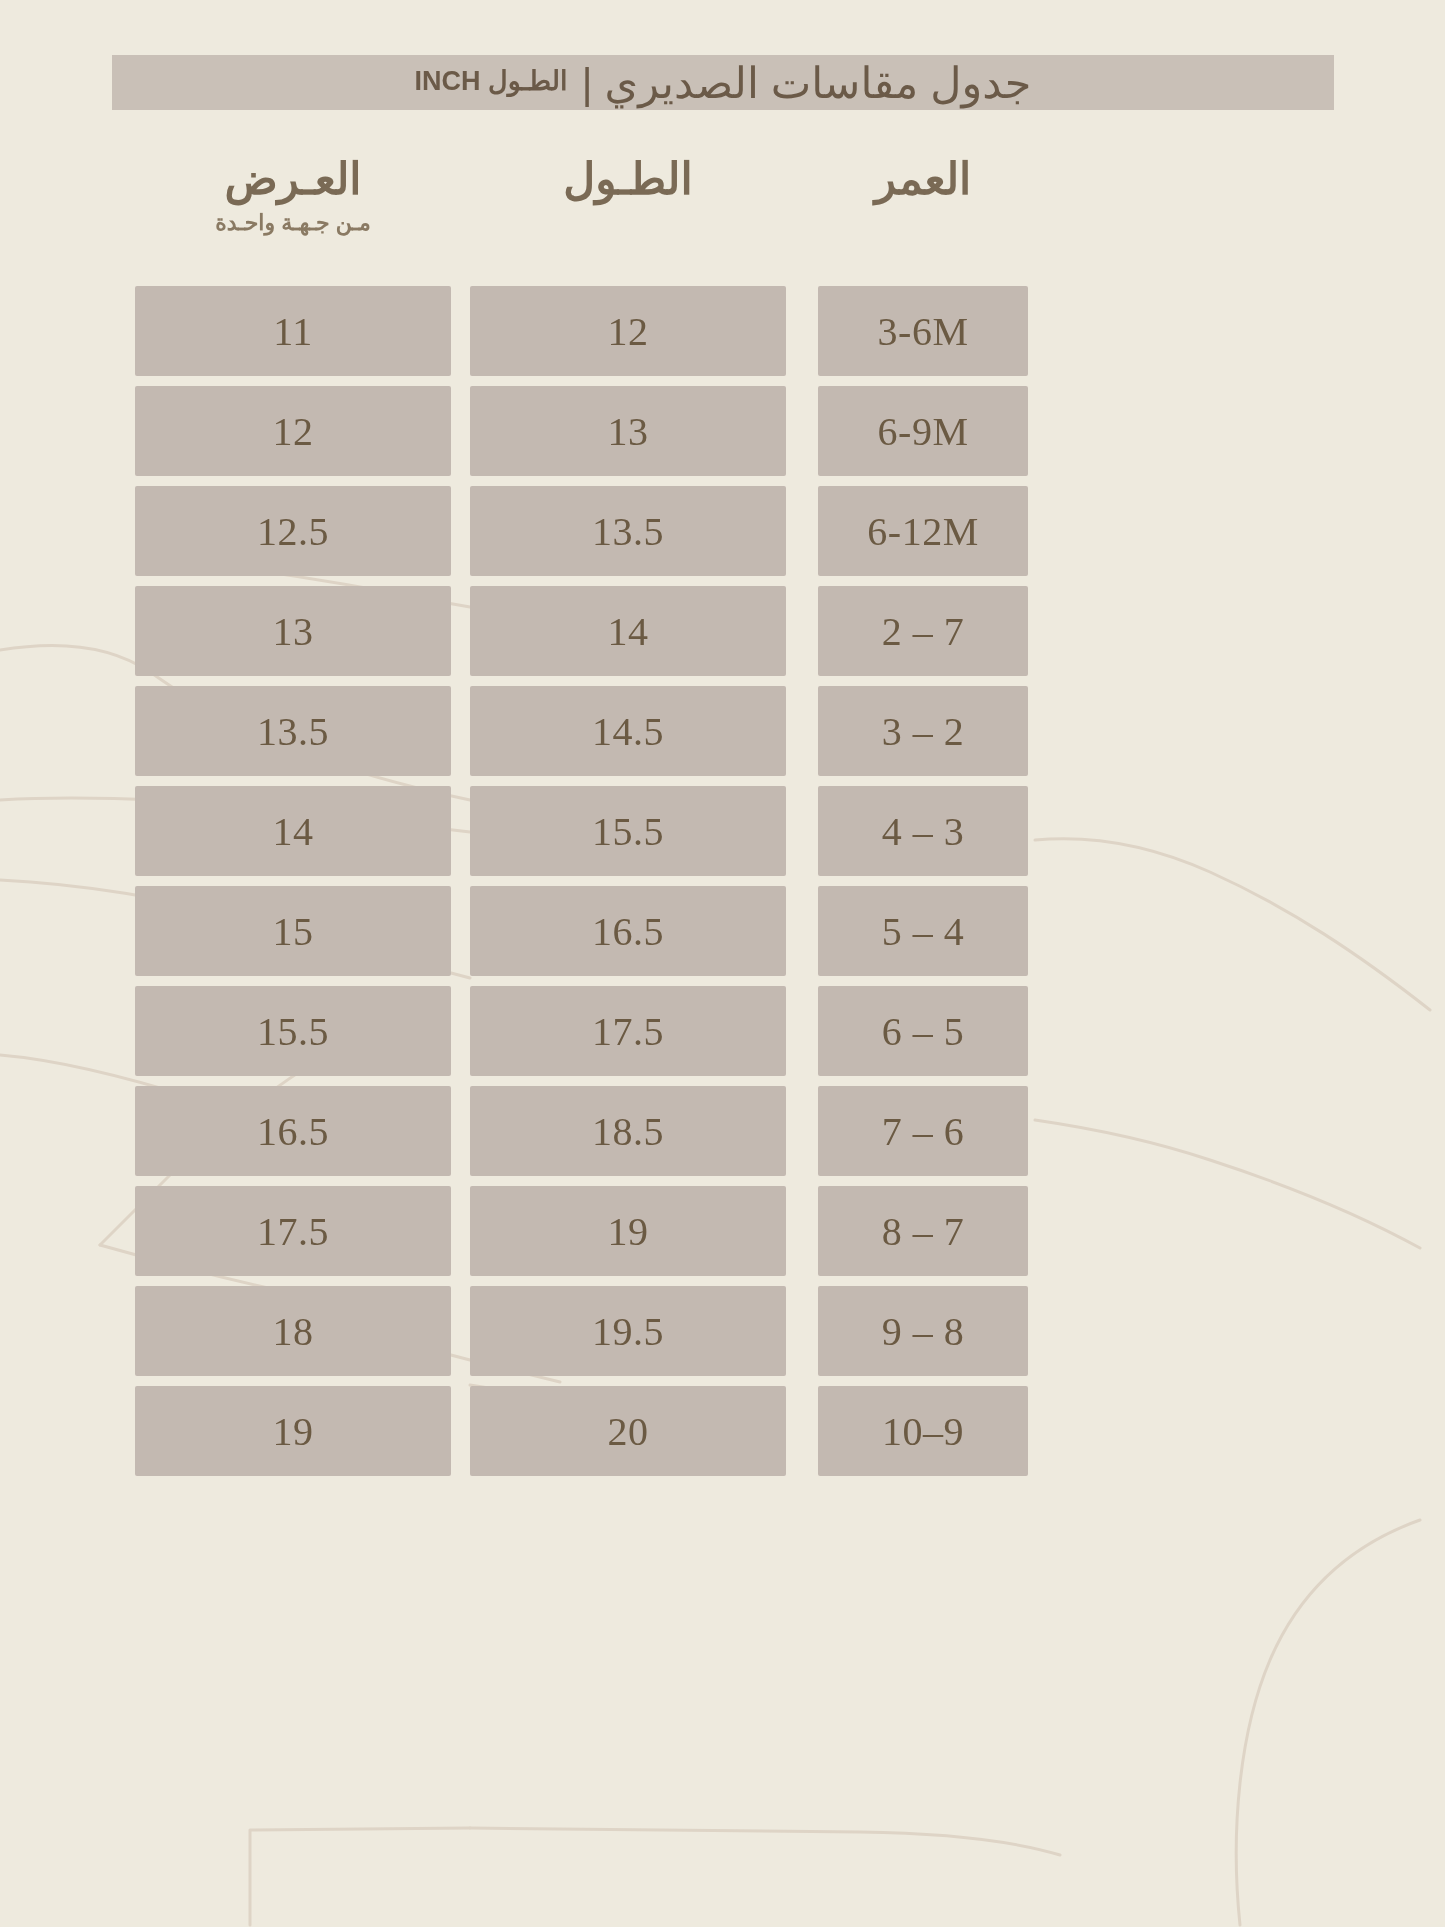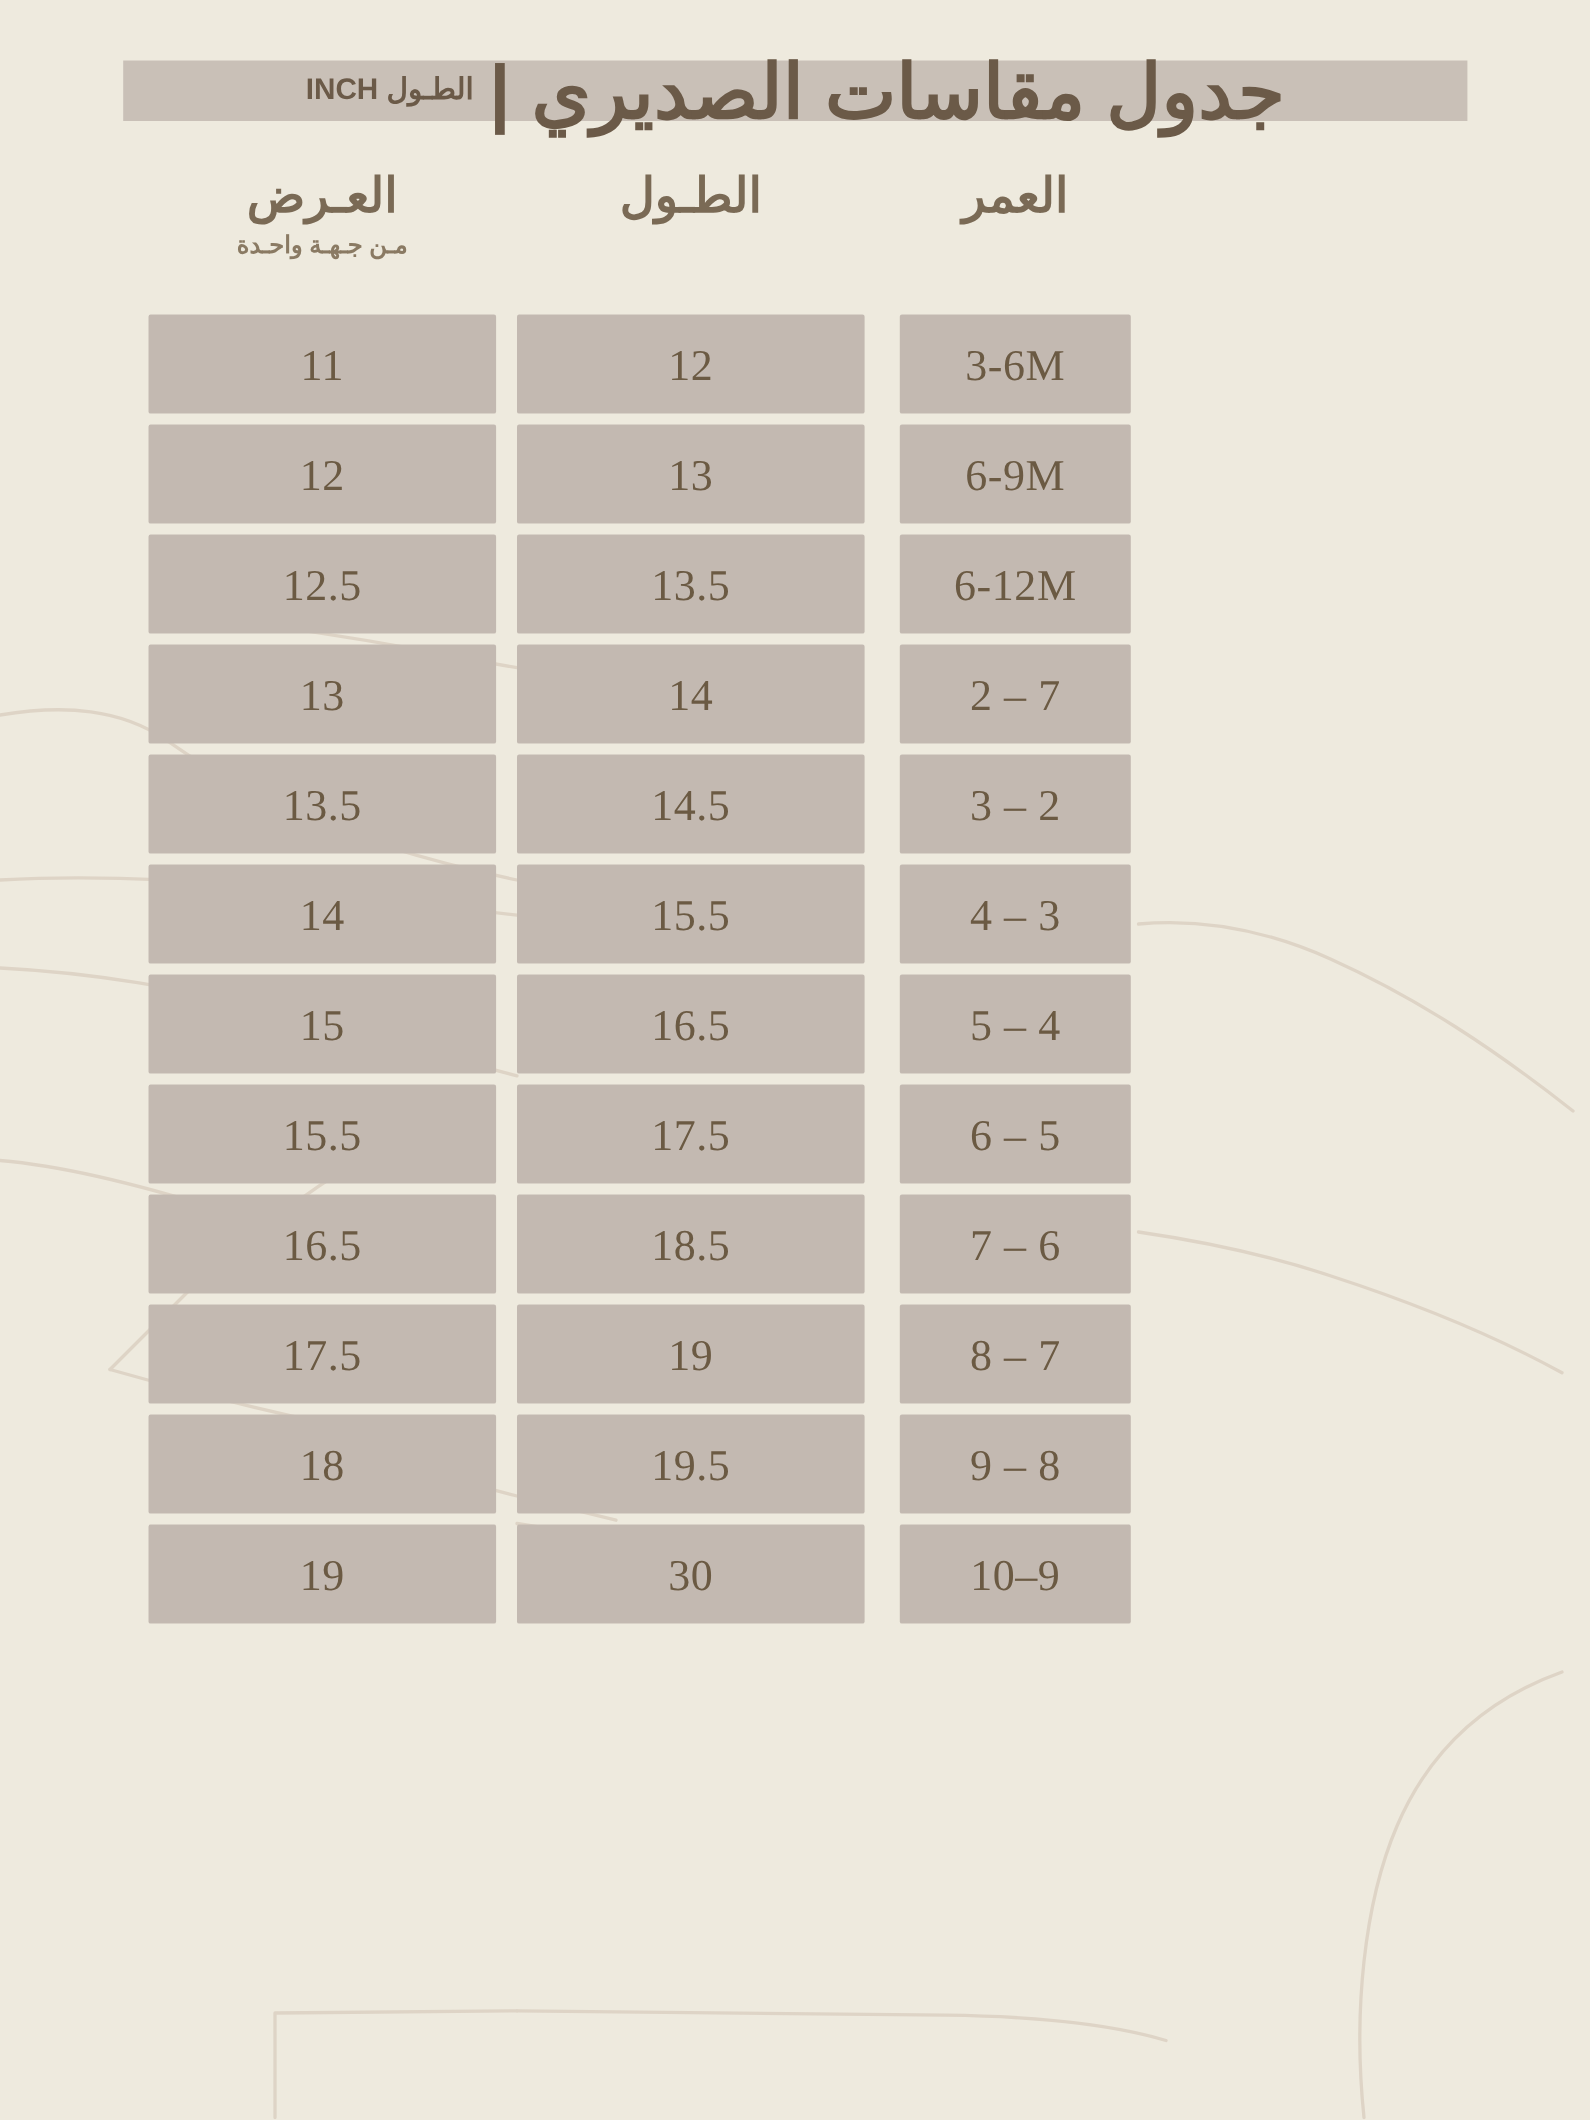--- a/index.html
+++ b/index.html
@@ -50,22 +50,22 @@
     width: 1222px;
     height: 78px;
     display: flex;
     align-items: center;
     justify-content: center;
     gap: 14px;
     direction: rtl;
     white-space: nowrap;
   }
   #title-main {
-    font-size: 69px;
-    font-weight: 700;
+    font-size: 43px;
+    font-weight: 400;
     color: #6b5a48;
     letter-spacing: -0.5px;
   }
   #title-sub {
     font-size: 27px;
     font-weight: 700;
     color: #6b5a48;
     padding-bottom: 4px;
   }
 
@@ -226,18 +226,18 @@
         <div class="cell cell-length">19</div>
         <div class="cell cell-age">7 – 8</div>
       </div>
       <div class="row">
         <div class="cell cell-width">18</div>
         <div class="cell cell-length">19.5</div>
         <div class="cell cell-age">8 – 9</div>
       </div>
       <div class="row">
         <div class="cell cell-width">19</div>
-        <div class="cell cell-length">30</div>
+        <div class="cell cell-length">20</div>
         <div class="cell cell-age">9–10</div>
       </div>
     </div>
 
 </div>
 
 </body></html>

